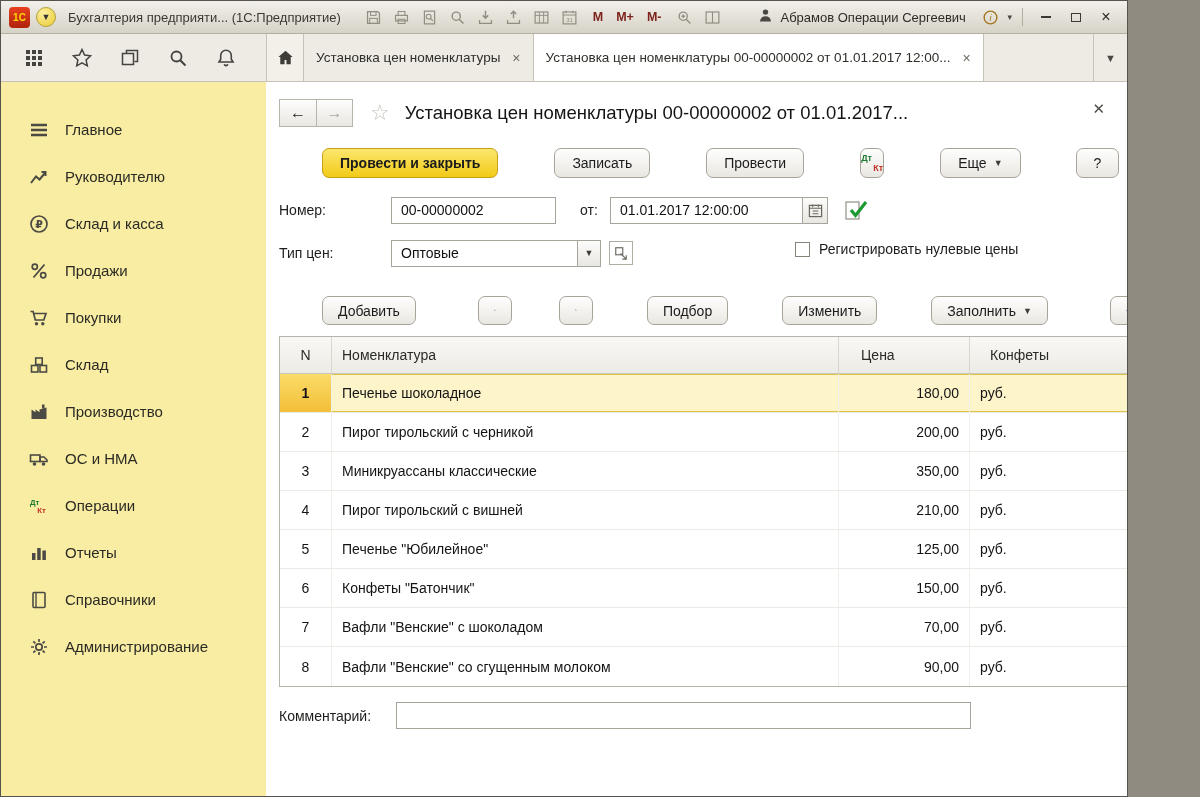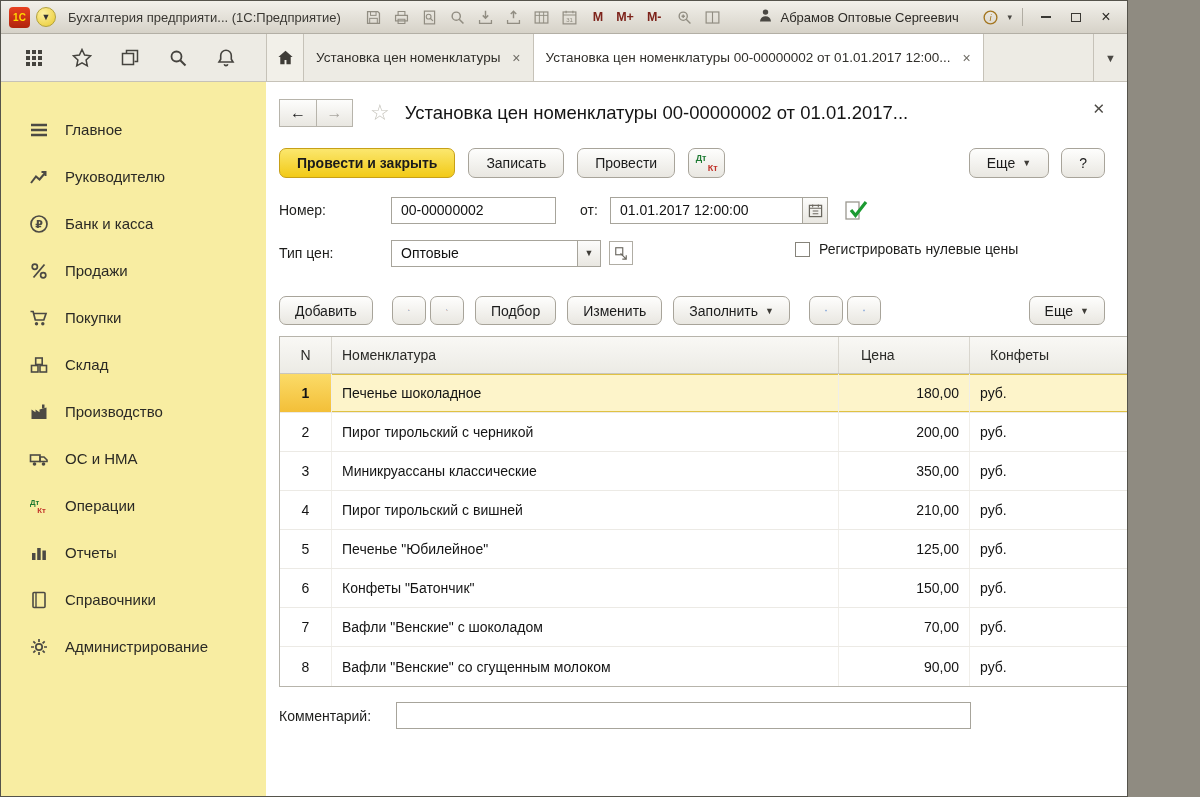--- a/index.html
+++ b/index.html
@@ -51,21 +51,21 @@
   .nav-group { display:flex; }
   .nav-btn { width:37px; height:28px; border:1px solid #b7b4ab; background:linear-gradient(#fdfdfc,#e9e7e1); display:flex; align-items:center; justify-content:center; font-size:16px; }
   .nav-btn.back { border-right:none; color:#1e1e1e; }
   .nav-btn.fwd { color:#a9a6a0; }
   .fav-star { color:#c4c2ba; font-size:22px; margin:0 15px 0 17px; }
   .doc-title { font-size:18.5px; color:#141414; white-space:nowrap; overflow:hidden; }
   .doc-close { position:absolute; right:0; top:4px; color:#4d4b46; font-size:15px; }
 
   
   .cmd-bar { display:flex; align-items:center; gap:13px; margin-top:18px; flex:none; }
-  .btn { height:30px; padding:0 17px; border:1px solid #a8a49a; border-radius:7px; background:linear-gradient(#fefefd,#e9e7e1); font-size:14px; color:#1b1b1b; display:inline-flex; align-items:center; justify-content:center; gap:7px; white-space:nowrap; cursor:default; }
+  .btn { height:30px; padding:0 17px; border:1px solid #a8a49a; border-radius:7px; background:linear-gradient(#fefefd,#e9e7e1); font-size:14px; color:#1b1b1b; display:inline-flex; align-items:center; justify-content:center; gap:7px; white-space:nowrap; cursor:default;margin-left:43px; }
   .btn.primary { background:linear-gradient(#fbe76e,#f2ca17); border-color:#c7a017; font-weight:bold; }
   .caret { font-size:9px; color:#3f3d38; }
   .cmd-right { margin-left:auto; display:flex; gap:12px; }
   .dtkt-btn { width:37px; padding:0; position:relative; }
   .dtkt-ic { position:relative; width:22px; height:20px; display:inline-block; }
   .dtkt-ic .dt { position:absolute; top:0; left:0; font-size:9px; font-weight:bold; color:#1d7a32; }
   .dtkt-ic .kt { position:absolute; bottom:0; right:0; font-size:9px; font-weight:bold; color:#c03028; }
 
   
   .fields { margin-top:18px; position:relative; flex:none; }
@@ -199,21 +199,21 @@
             <rect x="2.5" y="3.5" width="15" height="13" fill="none" stroke="#918d82" stroke-width="1.4"></rect>
             <path d="M10 3.5v13" stroke="#918d82" stroke-width="1.3"></path>
           </svg>
         </span>
       </span>
     <span class="tb-user">
       <span><svg viewBox="0 0 20 20">
             <circle cx="10" cy="6" r="3.2" fill="#4a4843"></circle>
             <path d="M3.5 17c.5-4 3-6 6.5-6s6 2 6.5 6z" fill="#4a4843"></path>
           </svg></span>
-      <span>Абрамов Оптовые Сергеевич</span>
+      <span>Абрамов Операции Сергеевич</span>
     </span>
     <span class="tb-right">
       <span class="tb-btn">
           <svg viewBox="0 0 20 20">
             <circle cx="10" cy="10" r="7.5" fill="none" stroke="#a3751f" stroke-width="1.6"></circle>
             <text x="10" y="14" font-size="11" font-style="italic" text-anchor="middle" fill="#a3751f">i</text>
           </svg>
         </span>
       <span class="tb-caret">▾</span>
       <span class="tb-sep"></span>
@@ -306,21 +306,21 @@
           </span>
           <span>Руководителю</span>
         </div>
         <div class="side-item">
           <span class="s-ic">
             <svg viewBox="0 0 20 20">
               <circle cx="10" cy="10" r="8" fill="none" stroke="#4c4a44" stroke-width="1.7"></circle>
               <text x="10" y="14" font-size="11" font-weight="bold" text-anchor="middle" fill="#4c4a44">₽</text>
             </svg>
           </span>
-          <span>Банк и касса</span>
+          <span>Склад и касса</span>
         </div>
         <div class="side-item">
           <span class="s-ic">
             <svg viewBox="0 0 20 20">
               <path d="M15.5 3.5 4.5 16.5" stroke="#4c4a44" stroke-width="1.8"></path>
               <circle cx="5.8" cy="5.8" r="2.6" fill="none" stroke="#4c4a44" stroke-width="1.7"></circle>
               <circle cx="14.2" cy="14.2" r="2.6" fill="none" stroke="#4c4a44" stroke-width="1.7"></circle>
             </svg>
           </span>
           <span>Продажи</span>

